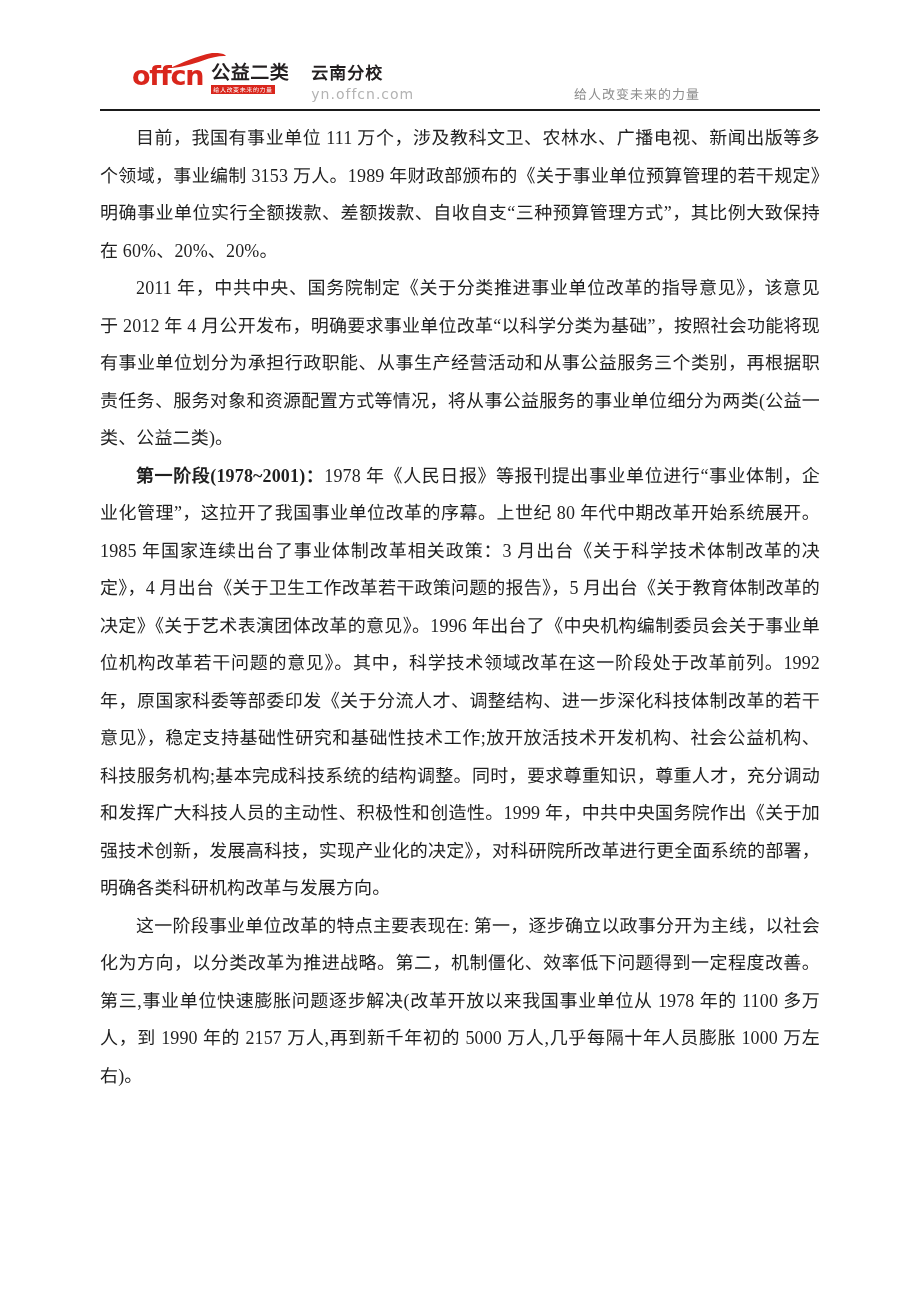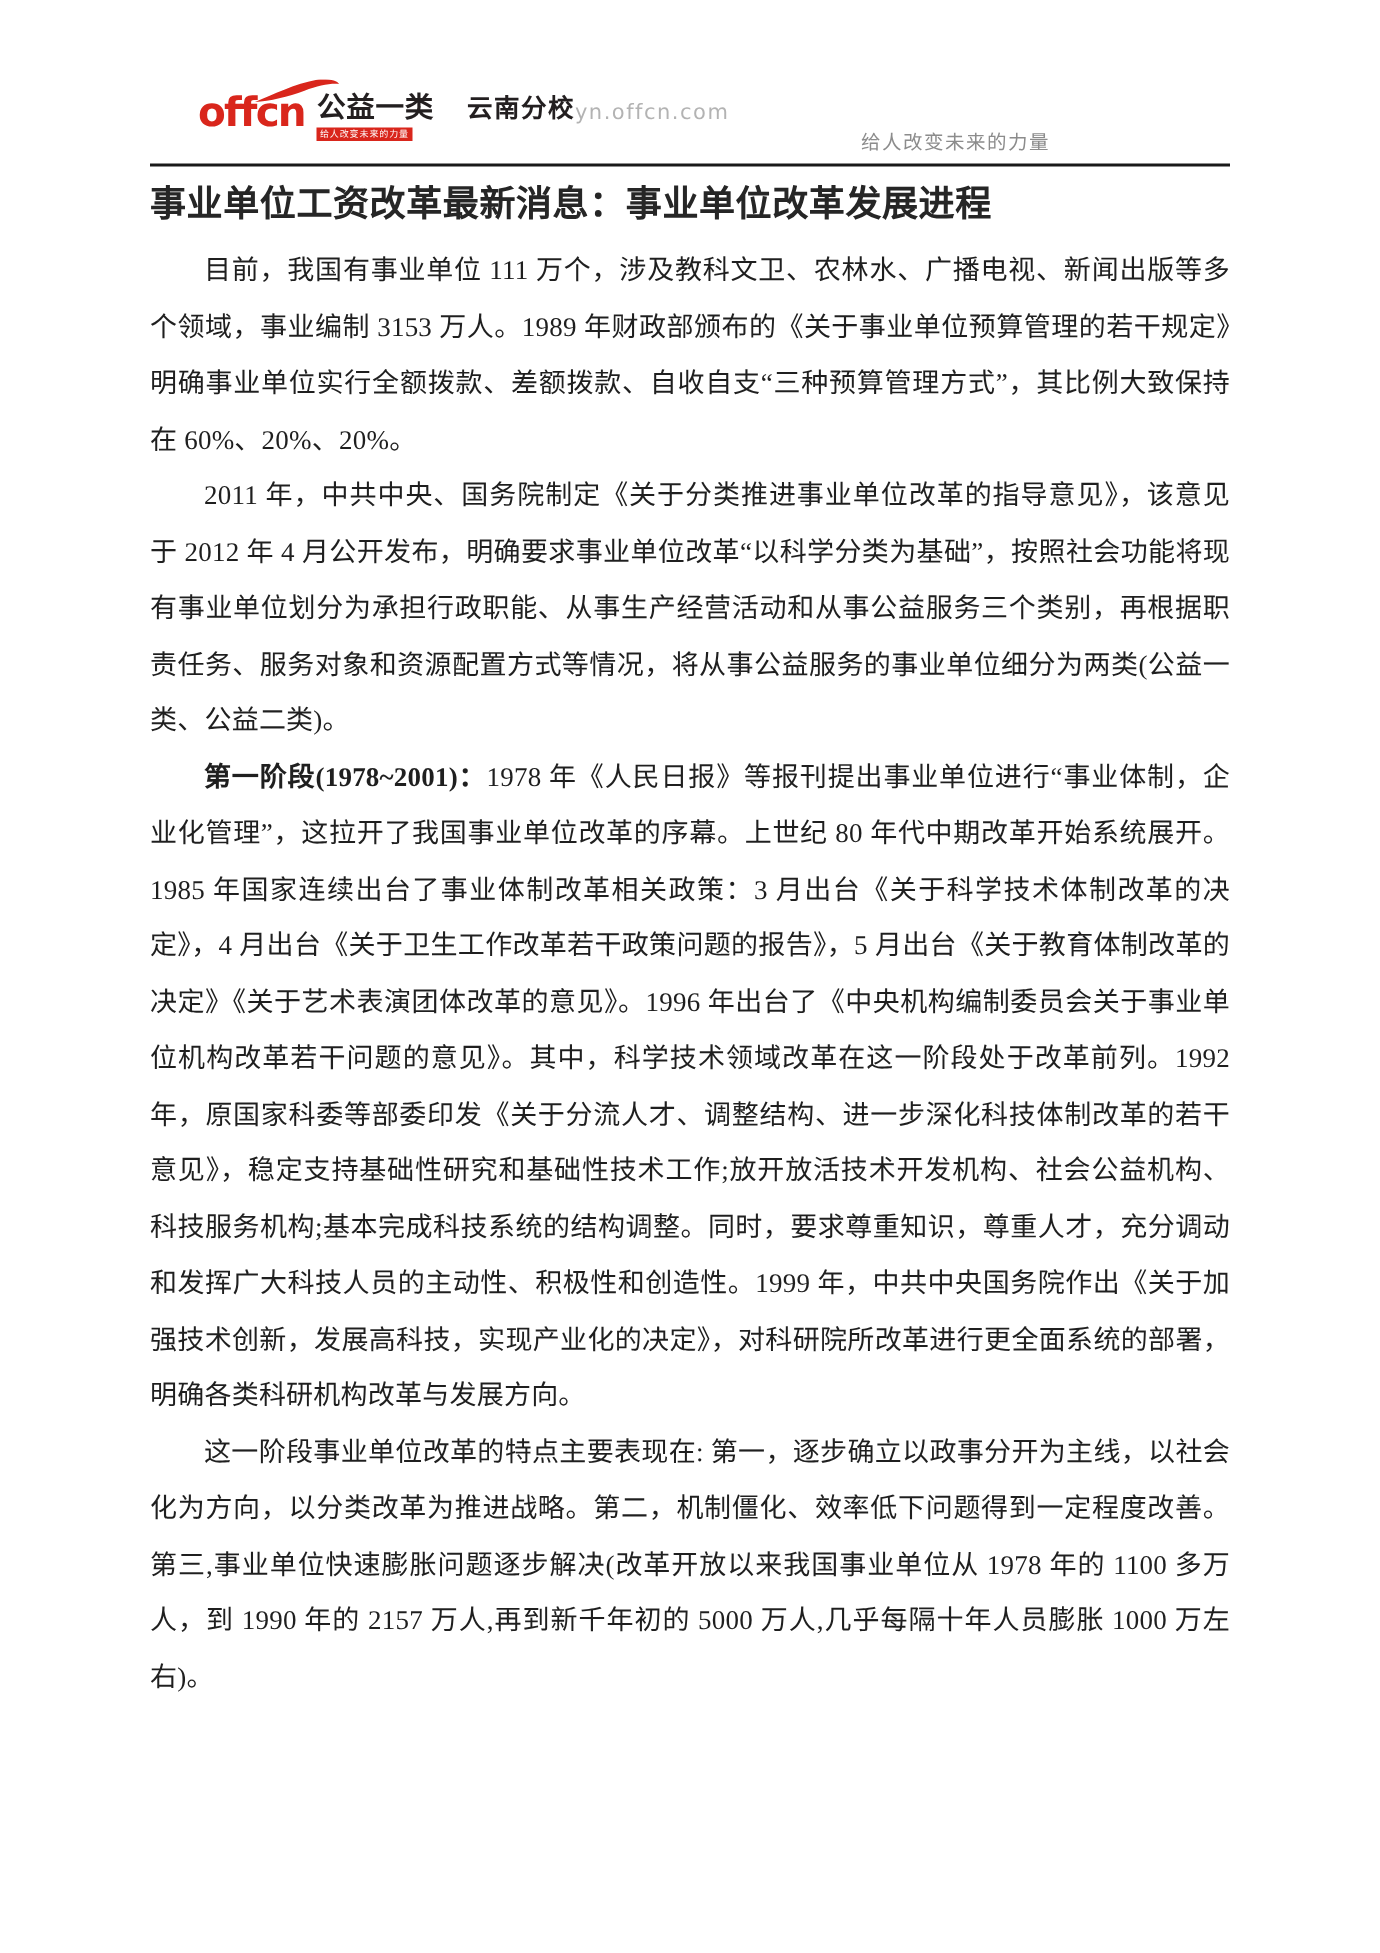--- a/index.html
+++ b/index.html
@@ -83,21 +83,21 @@
     font-family: "DejaVu Sans", sans-serif;
     font-size: 6px;
     letter-spacing: 0.6px;
     padding: 1px 2px 1px 2px;
     line-height: 1.2;
     white-space: nowrap;
   }
   .branch-block {
     margin-left: 22px;
     display: flex;
-    flex-direction: row;
+    flex-direction: column;
     align-items: flex-start;
     padding-top: 2px;
   }
   .branch-name {
     font-family: "DejaVu Sans", sans-serif;
     font-size: 17px;
     font-weight: 700;
     color: #231f20;
     letter-spacing: 1px;
     line-height: 1.1;
@@ -174,39 +174,38 @@
     <div class="brand">
 
       <div class="logo-mark">
         <svg class="logo-swoosh" viewBox="0 0 56 17">
           <path d="M0,15 C12,10 26,3 42,0 C50,-0.5 55,1 56,3 C50,2.5 42,4 33,7.5 C22,11.5 10,14.5 0,15 Z" fill="#d9261c"></path>
         </svg>
         <span class="logo-offcn">offcn</span>
       </div>
 
       <div class="logo-cn-block">
-        <span class="logo-cn">公益一类</span>
+        <span class="logo-cn">公益二类</span>
         <span class="logo-slogan">给人改变未来的力量</span>
       </div>
 
       <div class="branch-block">
         <span class="branch-name">云南分校</span>
         <span class="branch-url">yn.offcn.com</span>
       </div>
 
     </div>
 
     <div class="tagline">给人改变未来的力量</div>
 
     <div class="header-rule"></div>
   </div>
 
   <div class="article">
 
-    <h1 class="doc-title">事业单位工资改革最新消息：事业单位改革发展进程</h1>
 
     <p class="para">
       <span class="lead"></span><span>目前，我国有事业单位 111 万个，涉及教科文卫、农林水、广播电视、新闻出版等多个领域，事业编制 3153 万人。1989 年财政部颁布的《关于事业单位预算管理的若干规定》明确事业单位实行全额拨款、差额拨款、自收自支“三种预算管理方式”，其比例大致保持在 60%、20%、20%。</span>
     </p>
 
     <p class="para">
       <span class="lead"></span><span>2011 年，中共中央、国务院制定《关于分类推进事业单位改革的指导意见》，该意见于 2012 年 4 月公开发布，明确要求事业单位改革“以科学分类为基础”，按照社会功能将现有事业单位划分为承担行政职能、从事生产经营活动和从事公益服务三个类别，再根据职责任务、服务对象和资源配置方式等情况，将从事公益服务的事业单位细分为两类(公益一类、公益二类)。</span>
     </p>
 
 

